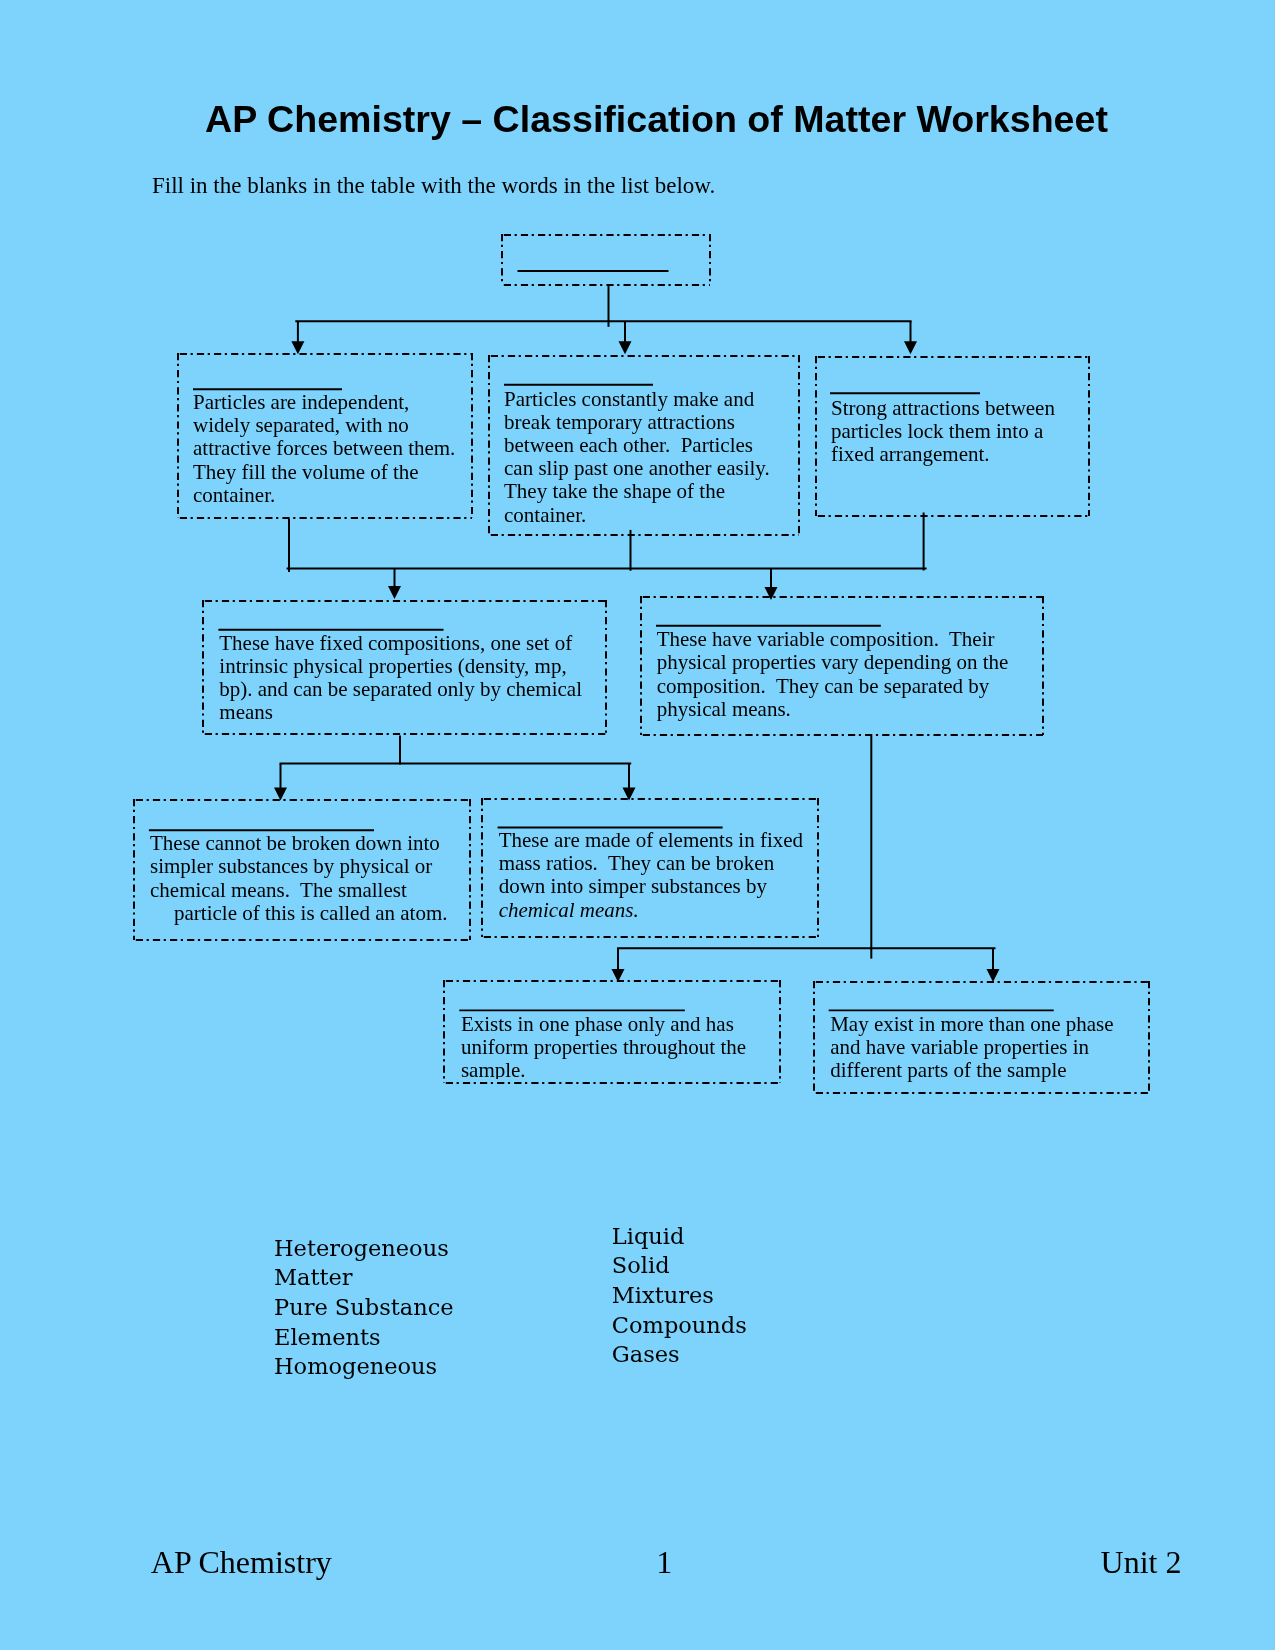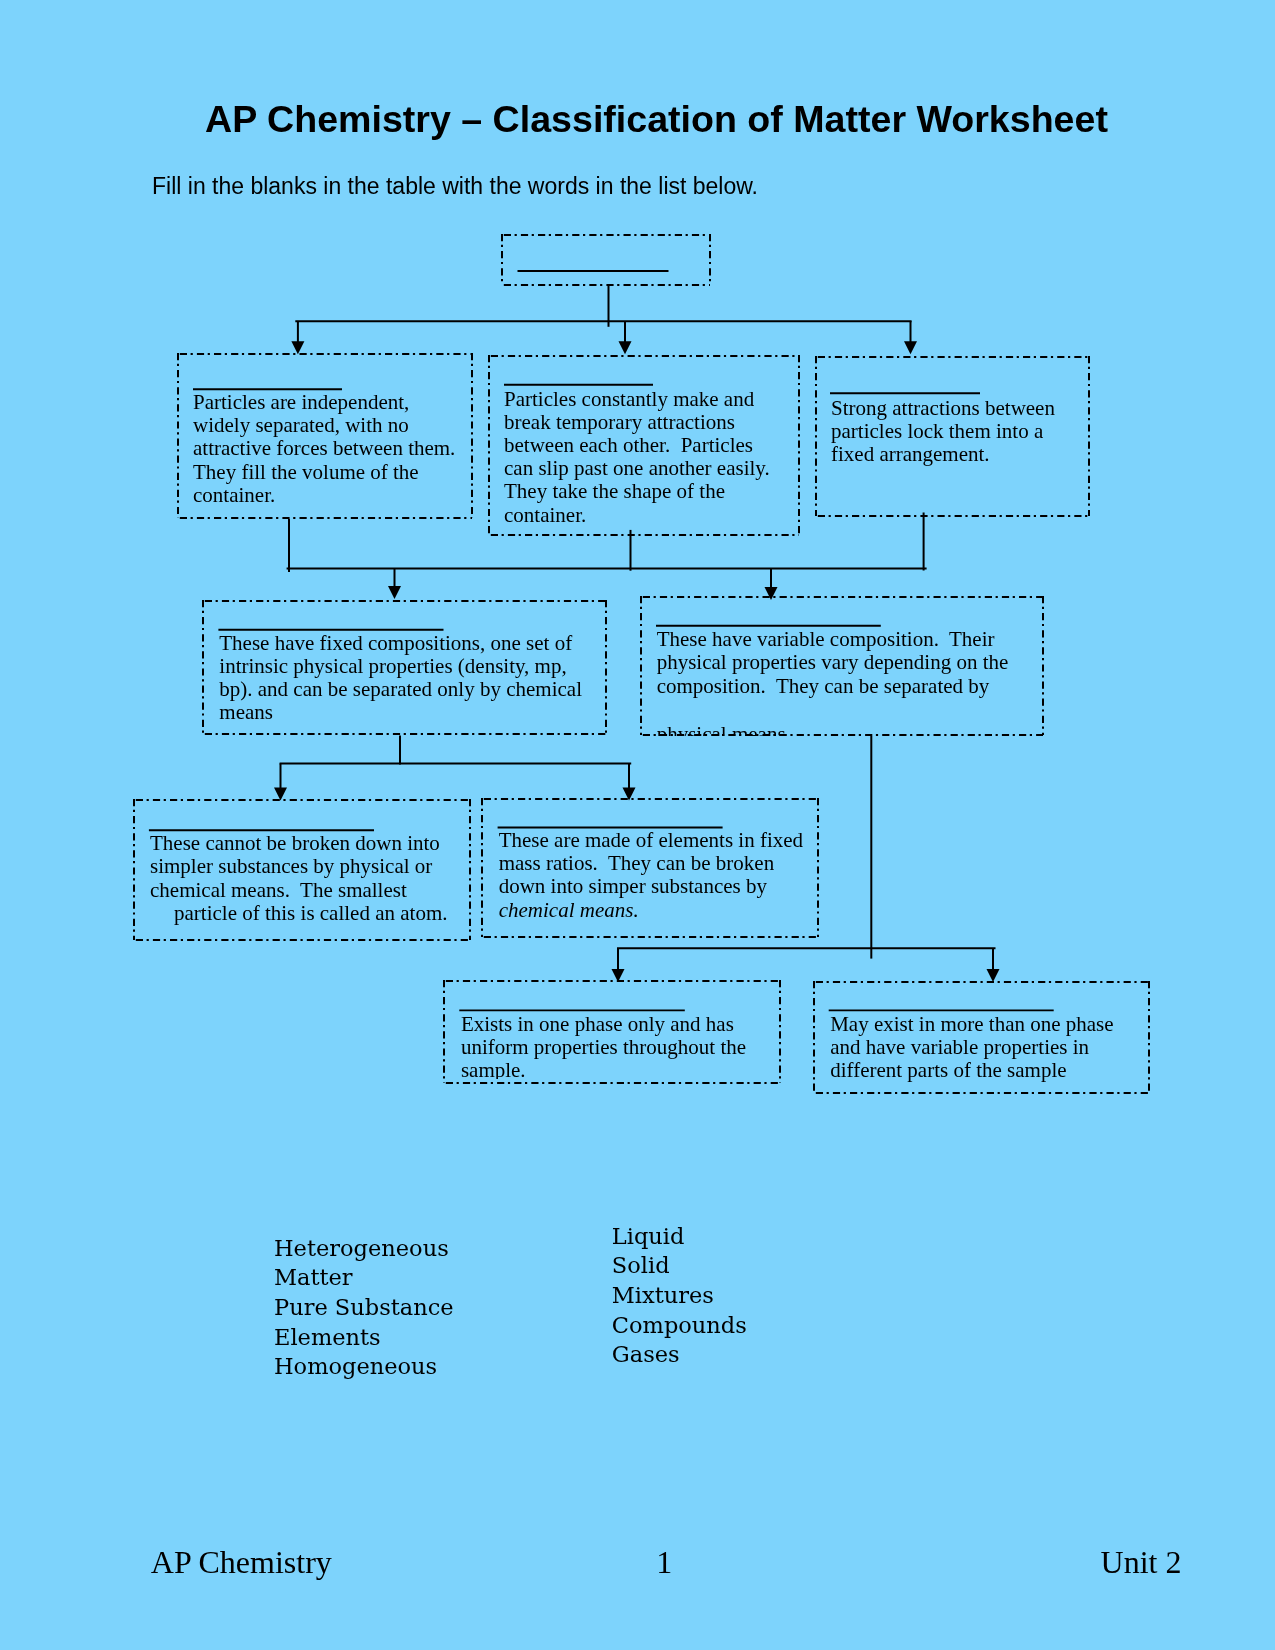--- a/index.html
+++ b/index.html
@@ -4,21 +4,21 @@
 <style>
   html,body{margin:0;padding:0;background:#ffffff;}
   body{width:1275px;height:1650px;position:relative;overflow:hidden;
        font-family:"Liberation Serif",serif;color:#000;
        -webkit-font-smoothing:antialiased;backface-visibility:hidden;}
   .page{position:absolute;left:0;top:0;width:1275px;height:1650px;background:#7dd3fc;}
 
   .title{position:absolute;left:0;top:0;width:1275px;text-align:center;
          font-family:"Liberation Sans",sans-serif;font-weight:bold;font-size:37.6px;
          line-height:40px;white-space:nowrap;}
-  .subtitle{position:absolute;font-family:Liberation Sans, sans-serif;font-size:23px;
+  .subtitle{position:absolute;font-family:Liberation Serif, serif;font-size:23px;
             line-height:28px;white-space:nowrap;}
 
   
   .fbox{position:absolute;box-sizing:border-box;overflow:hidden;}
   .fbox .btxt{position:absolute;font-family:"Liberation Serif",serif;
               font-size:21px;line-height:23.6px;white-space:pre;}
 
   svg.wires{position:absolute;left:0;top:0;width:1275px;height:1650px;overflow:visible;}
 
   .wl-col{position:absolute;font-family:"DejaVu Serif",serif;font-size:22.5px;}
@@ -146,21 +146,21 @@
       <div class="fbox" style="left: 202px; top: 600px; width: 405px; height: 135px;">
         <div class="btxt" style="left: 17.3px; top: 31.5px;">These have fixed compositions, one set of</div>
         <div class="btxt" style="left: 17.3px; top: 54.7px;">intrinsic physical properties (density, mp,</div>
         <div class="btxt" style="left: 17.3px; top: 77.9px;">bp). and can be separated only by chemical</div>
         <div class="btxt" style="left: 17.3px; top: 101.1px;">means</div>
       </div>
       <div class="fbox" style="left: 640px; top: 596px; width: 404px; height: 140px;">
         <div class="btxt" style="left: 16.7px; top: 32.1px;">These have variable composition.  Their</div>
         <div class="btxt" style="left: 16.7px; top: 55.3px;">physical properties vary depending on the</div>
         <div class="btxt" style="left: 16.7px; top: 78.5px;">composition.  They can be separated by</div>
-        <div class="btxt" style="left: 16.7px; top: 101.7px; margin-top: 25px;">physical means.</div>
+        <div class="btxt" style="left: 16.7px; top: 101.7px;">physical means.</div>
       </div>
       <div class="fbox" style="left: 133px; top: 799px; width: 338px; height: 142px;">
         <div class="btxt" style="left: 17px; top: 33.1px;">These cannot be broken down into</div>
         <div class="btxt" style="left: 17px; top: 56.3px;">simpler substances by physical or</div>
         <div class="btxt" style="left: 17px; top: 79.5px;">chemical means.  The smallest</div>
         <div class="btxt" style="left: 17px; top: 102.7px; margin-left: 24px;">particle of this is called an atom.</div>
       </div>
       <div class="fbox" style="left: 481px; top: 798px; width: 338px; height: 140px;">
         <div class="btxt" style="left: 17.7px; top: 30.9px;">These are made of elements in fixed</div>
         <div class="btxt" style="left: 17.7px; top: 54.1px;">mass ratios.  They can be broken</div>

